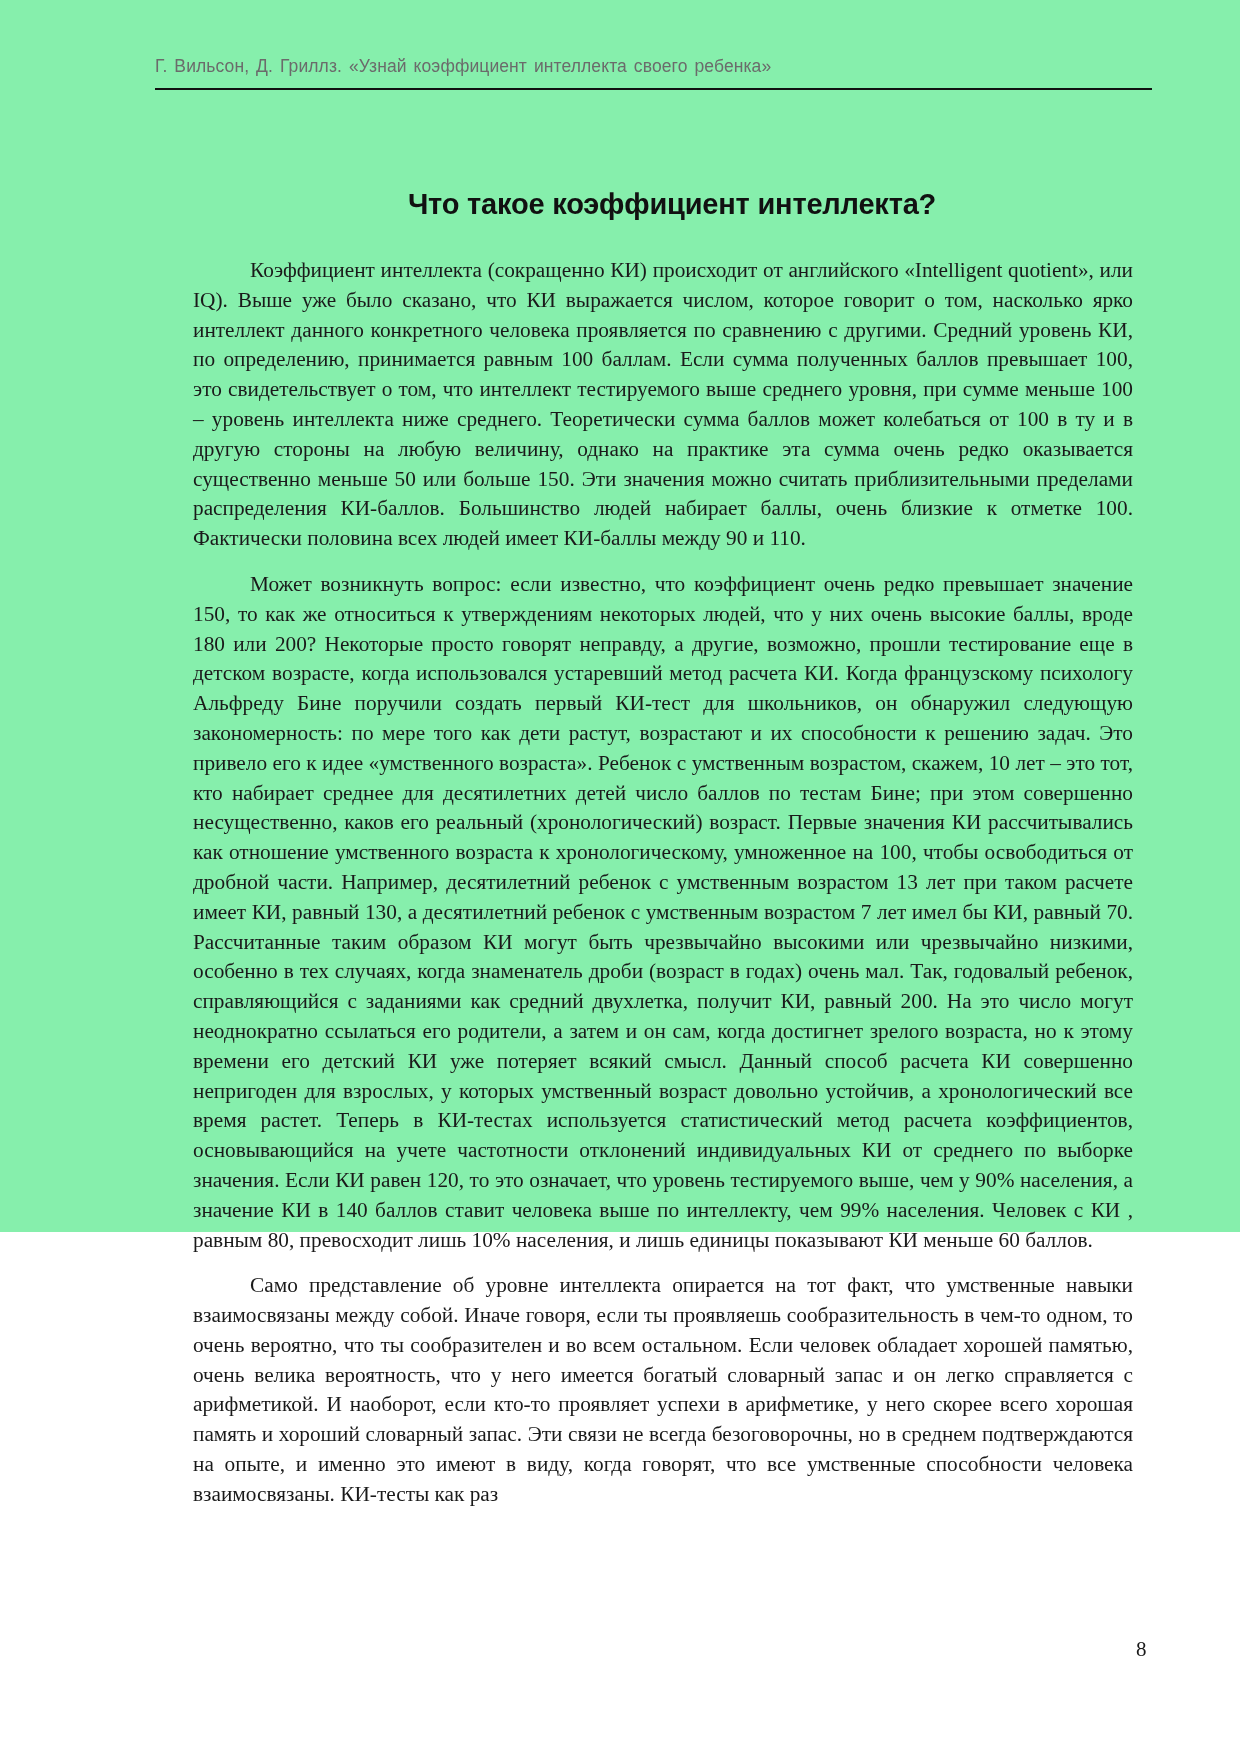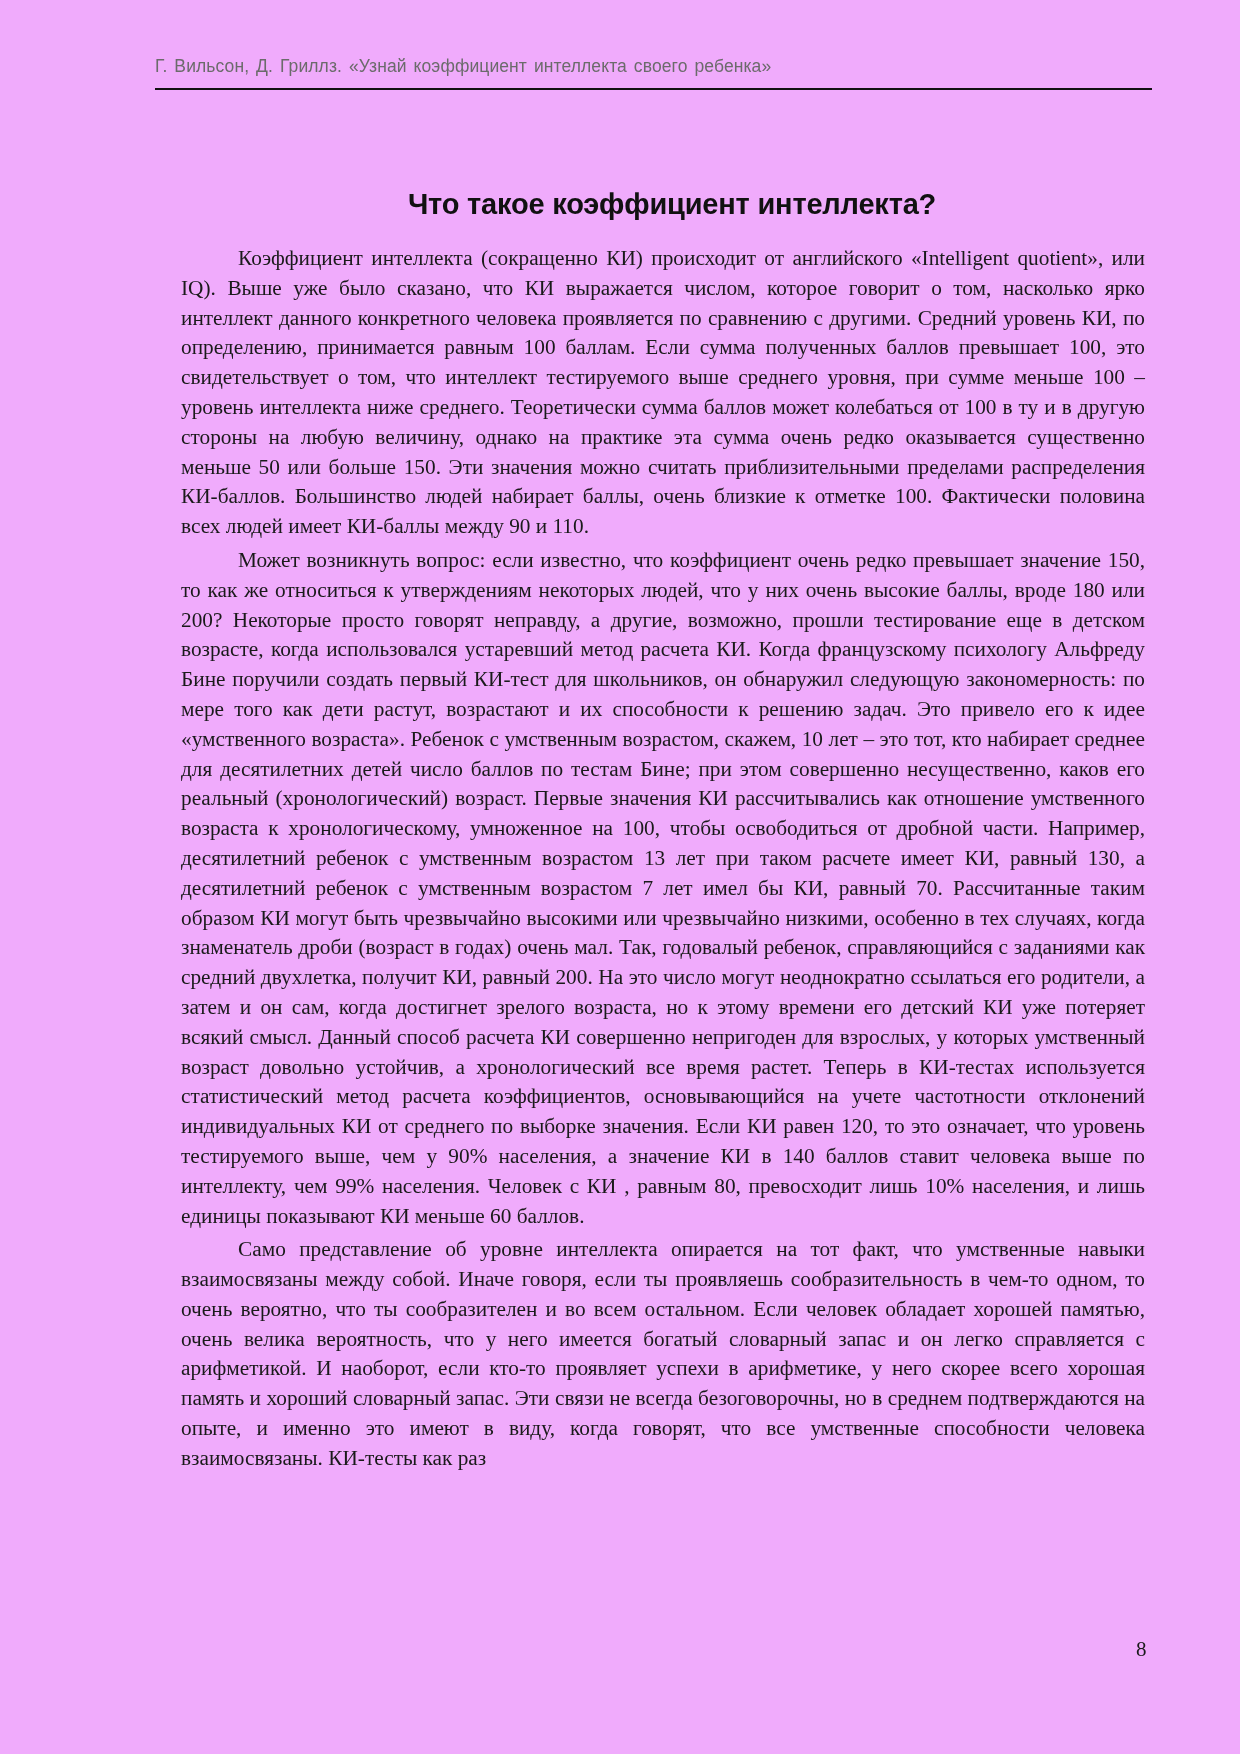--- a/index.html
+++ b/index.html
@@ -1,34 +1,34 @@
 <!DOCTYPE html>
 <html><head>
 <meta charset="utf-8">
 <style>
   html, body { margin: 0; padding: 0; background: #ffffff; }
   body { width: 1240px; height: 1754px; position: relative; overflow: hidden; }
-  .page { position: absolute; left: 0; top: 0; width: 1240px; height: 1754px; background: #f0abfc; }
+  .page { position: absolute; left: 0; top: 0; width: 1240px; height: 1232px; background: #86efac; }
   .running-head {
     position: absolute; left: 155px; top: 56px; width: 997px;
     font-family: "Liberation Sans", sans-serif; font-size: 17.5px; color: #6b6b6b;
     letter-spacing: 0.1px; word-spacing: 2px; white-space: nowrap;
   }
   .head-rule { position: absolute; left: 155px; top: 88px; width: 997px; height: 2px; background: #111; }
   .title {
     position: absolute; left: 176px; top: 180px; width: 976px; text-align: center;
     font-family: "Liberation Sans", sans-serif; font-weight: bold; font-size: 29px; color: #111;
     letter-spacing: -0.2px;
   }
   .body {
     position: absolute; left: 177px; top: 240px; width: 972px;
     font-family: "Liberation Serif", serif; font-size: 21.3px; line-height: 29.8px; color: #1a1a1a;
     text-align: justify;
   }
-  .body p { margin: 4px; text-indent: 57px; hyphens: manual; }
+  .body p { margin: 16px; text-indent: 57px; hyphens: manual; }
   .page-number {
     position: absolute; left: 1136px; top: 1637px;
     font-family: "Liberation Serif", serif; font-size: 21px; color: #1a1a1a;
   }
 </style>
 </head>
 <body>
 
 <div class="page">
   <div class="running-head">Г.  Вильсон, Д.  Гриллз.  «Узнай коэффициент интеллекта своего ребенка»</div>

